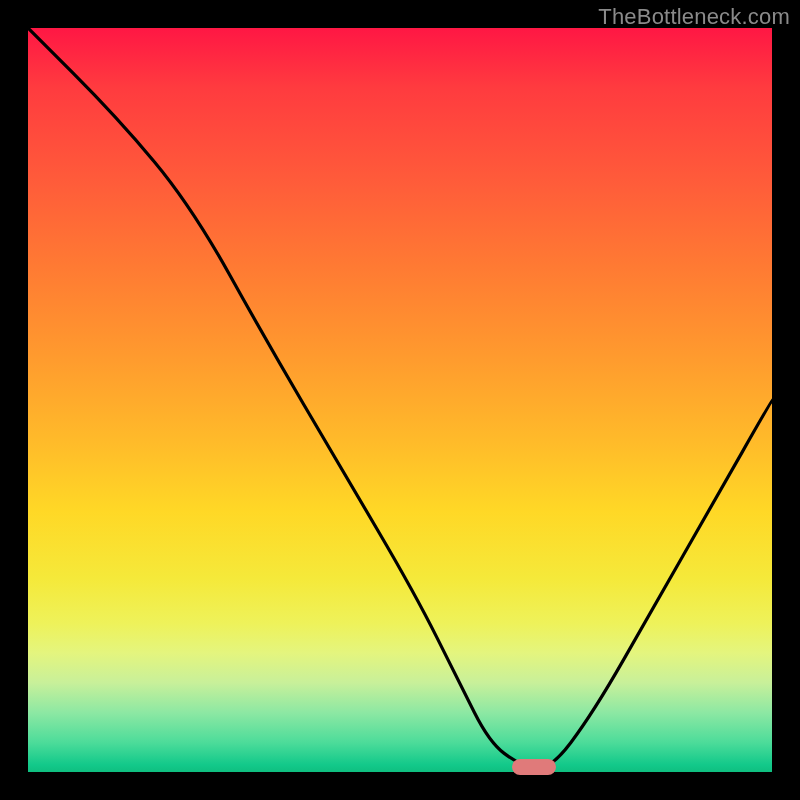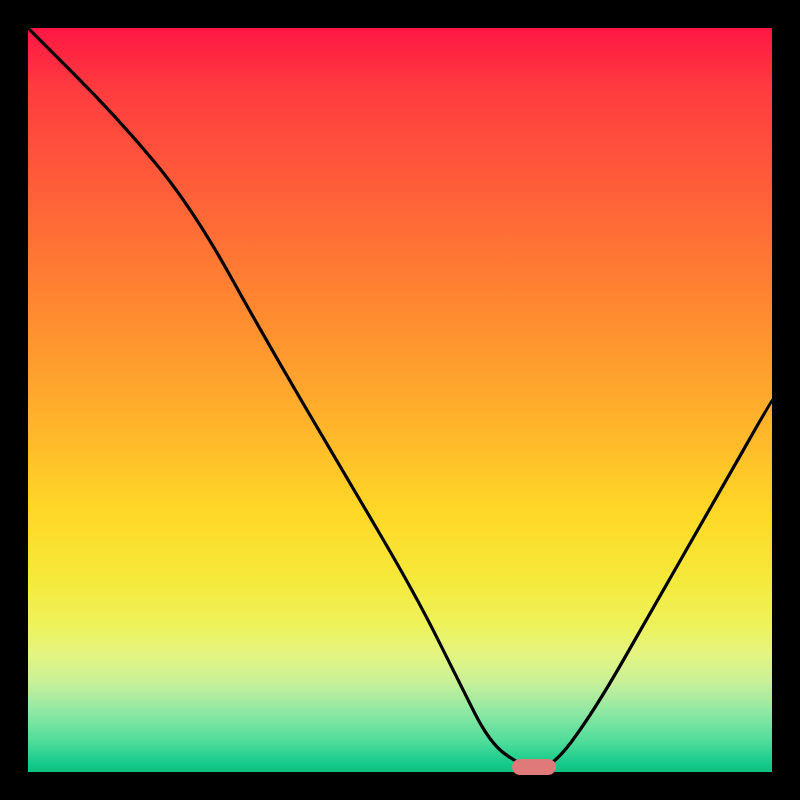--- a/index.html
+++ b/index.html
@@ -78,14 +78,15 @@
   <div class="plot-area">
 
     <svg class="curve" viewBox="0 0 744 744" preserveAspectRatio="none">
       <path id="curve-path" fill="none" stroke="#000000" stroke-width="3.2" stroke-linecap="round" stroke-linejoin="round" d="M 0.0 0.0 Q 0.0 0.0 44.6 44.6 Q 89.3 89.3 126.5 133.9 Q 163.7 178.6 200.9 245.5 Q 238.1 312.5 275.3 375.7 Q 312.5 439.0 349.7 502.2 Q 386.9 565.4 409.2 610.1 Q 431.5 654.7 446.4 684.5 Q 461.3 714.2 476.2 725.4 Q 491.0 736.6 505.9 740.3 Q 520.8 744.0 543.1 714.2 Q 565.4 684.5 595.2 632.4 Q 625.0 580.3 654.7 528.2 Q 684.5 476.2 714.2 424.1 T 744.0 372.0"></path>
     </svg>
 
     <div id="marker" class="marker" style="left: 505.92px; top: 739px; background: rgb(224, 122, 122);"></div>
 
   </div>
 
+  <div class="watermark">TheBottleneck.com</div>
 
 </div>
 
 </body></html>

